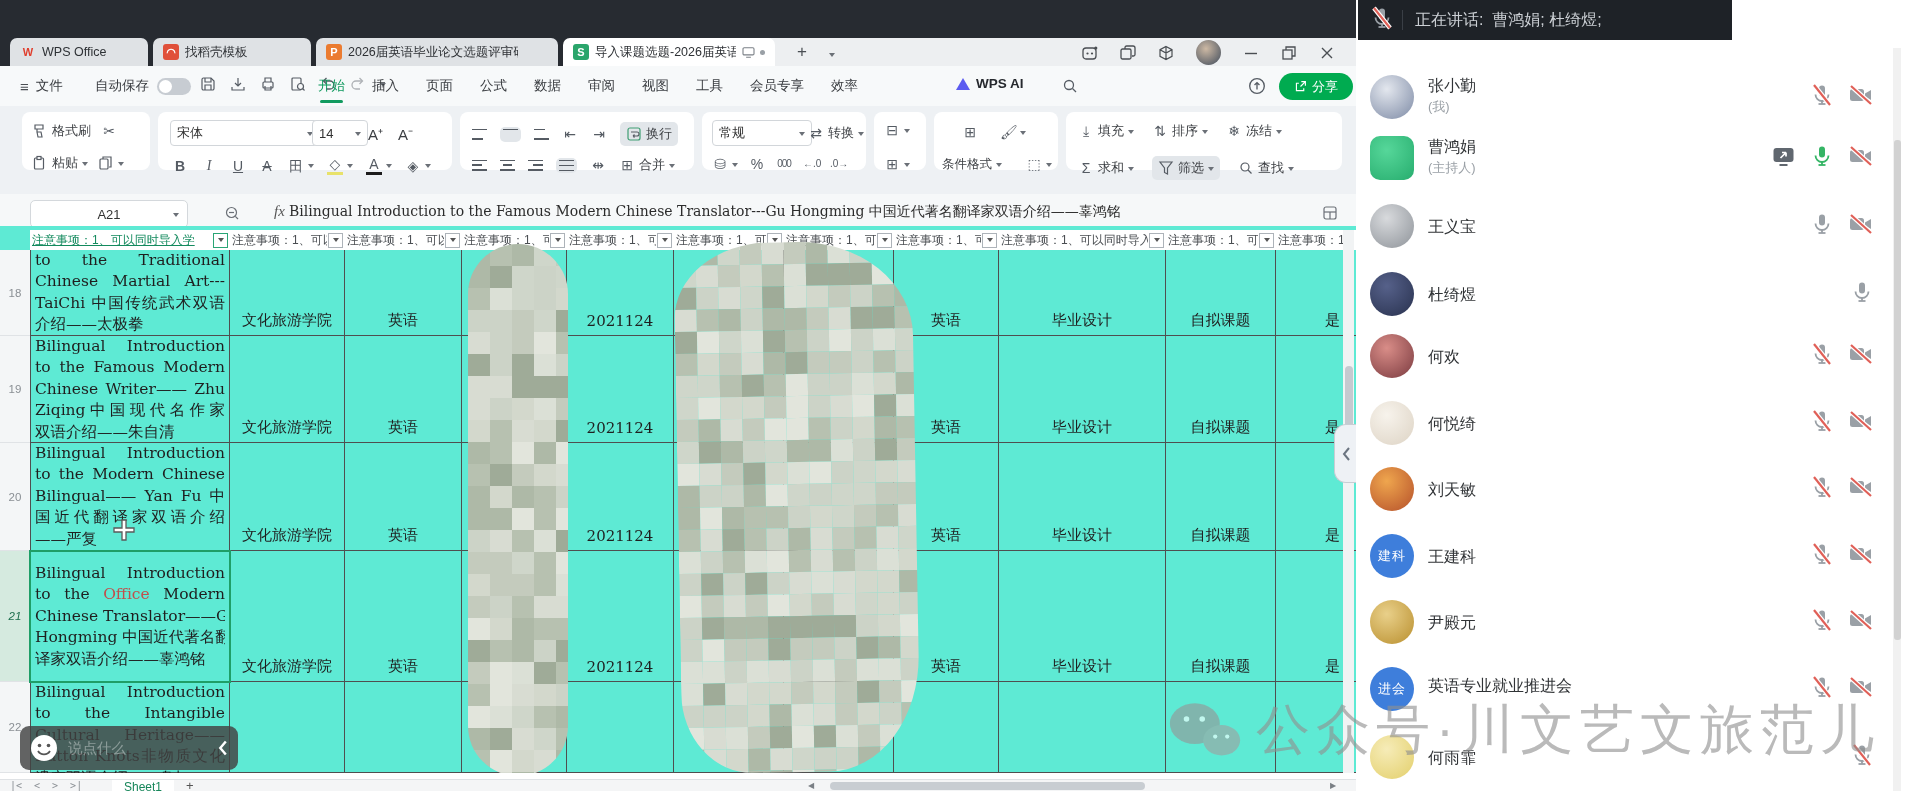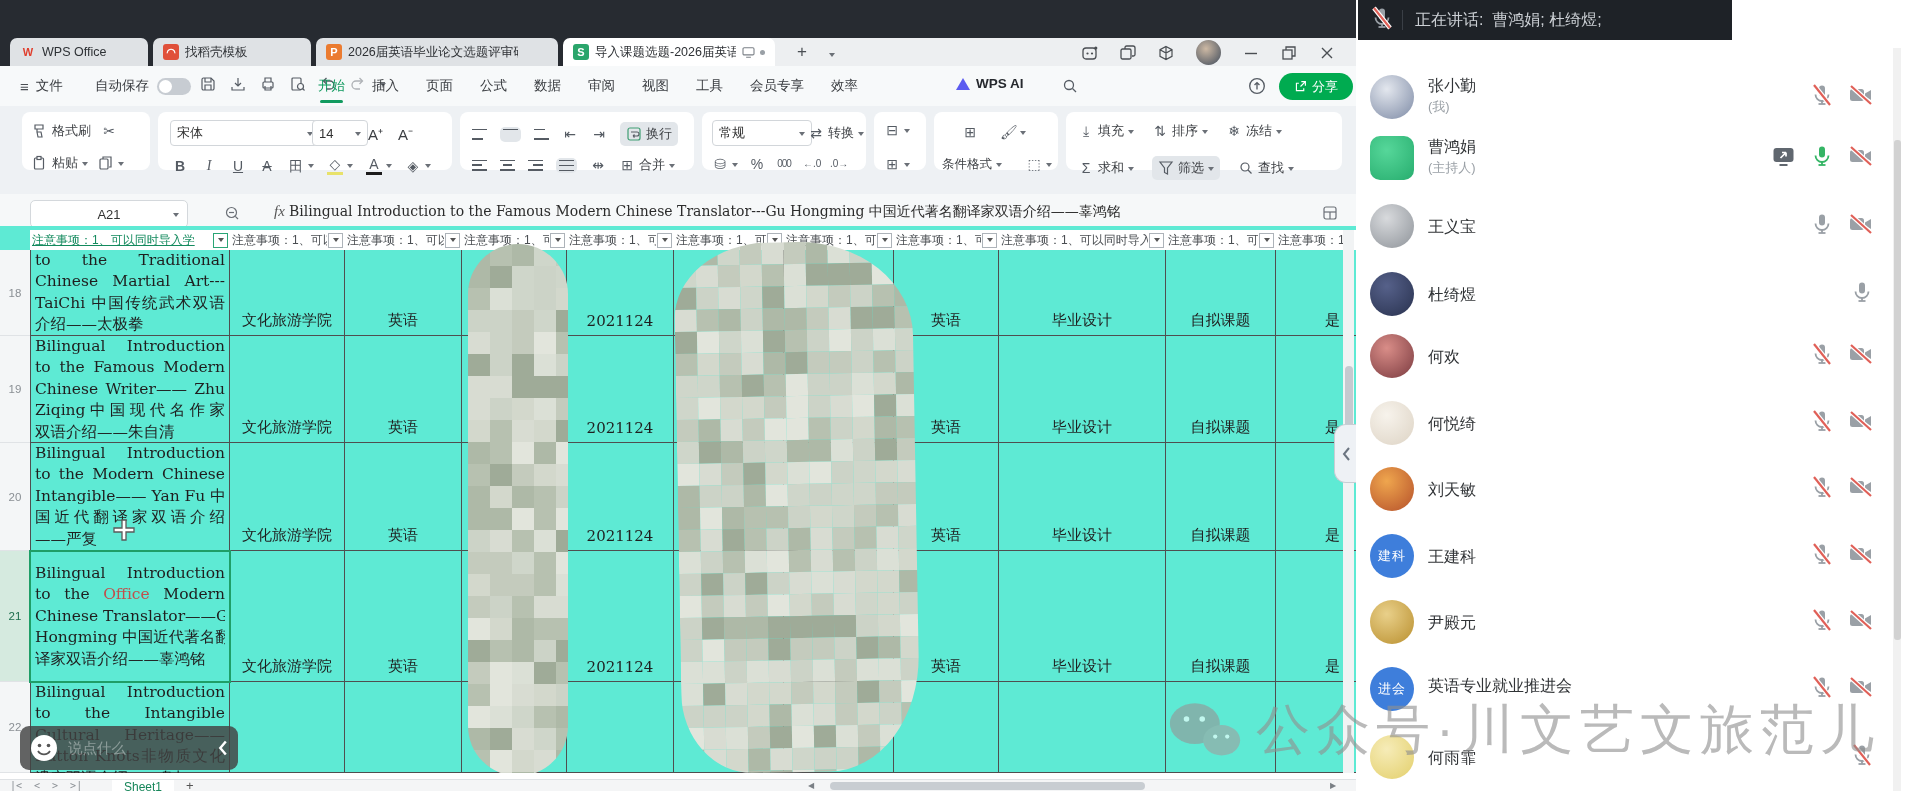--- a/index.html
+++ b/index.html
@@ -628,21 +628,21 @@
         <div class="cell val" style="left: 1166px; top: 110px; width: 110px; height: 107px;">
           <span>自拟课题</span>
         </div>
         <div class="cell val" style="left: 1276px; top: 110px; width: 114px; height: 107px;">
           <span>是</span>
         </div>
         <div class="gutter-cell" style="top: 217px; height: 107px;">20</div>
         <div class="cell topic" style="left: 30px; top: 217px; width: 200px; height: 108px; padding-top: 0px;">
           <div class="tline">Bilingual Introduction</div>
           <div class="tline">to the Modern Chinese</div>
-          <div class="tline">Intangible—— Yan Fu 中</div>
+          <div class="tline">Bilingual—— Yan Fu 中</div>
           <div class="tline">国近代翻译家双语介绍</div>
           <div class="tline last">——严复</div>
         </div>
         <div class="cell val" style="left: 230px; top: 217px; width: 115px; height: 108px;">
           <span>文化旅游学院</span>
         </div>
         <div class="cell val" style="left: 345px; top: 217px; width: 117px; height: 108px;">
           <span>英语</span>
         </div>
         <div class="cell val" style="left: 462px; top: 217px; width: 105px; height: 108px;"></div>
@@ -656,21 +656,21 @@
         </div>
         <div class="cell val" style="left: 999px; top: 217px; width: 167px; height: 108px;">
           <span>毕业设计</span>
         </div>
         <div class="cell val" style="left: 1166px; top: 217px; width: 110px; height: 108px;">
           <span>自拟课题</span>
         </div>
         <div class="cell val" style="left: 1276px; top: 217px; width: 114px; height: 108px;">
           <span>是</span>
         </div>
-        <div class="gutter-cell sel" style="top: 325px; height: 130px;">21</div>
+        <div class="gutter-cell sel" style="top: 325px; height: 130px; font-style: italic;">21</div>
         <div class="cell topic" style="left: 30px; top: 325px; width: 200px; height: 131px; padding-top: 12px;">
           <div class="tline">Bilingual Introduction</div>
           <div class="tline">to the <span class="red">Office</span> Modern</div>
           <div class="tline">Chinese Translator——Gu</div>
           <div class="tline">Hongming 中国近代著名翻</div>
           <div class="tline last">译家双语介绍——辜鸿铭</div>
         </div>
         <div class="cell val" style="left: 230px; top: 325px; width: 115px; height: 131px;">
           <span>文化旅游学院</span>
         </div>

